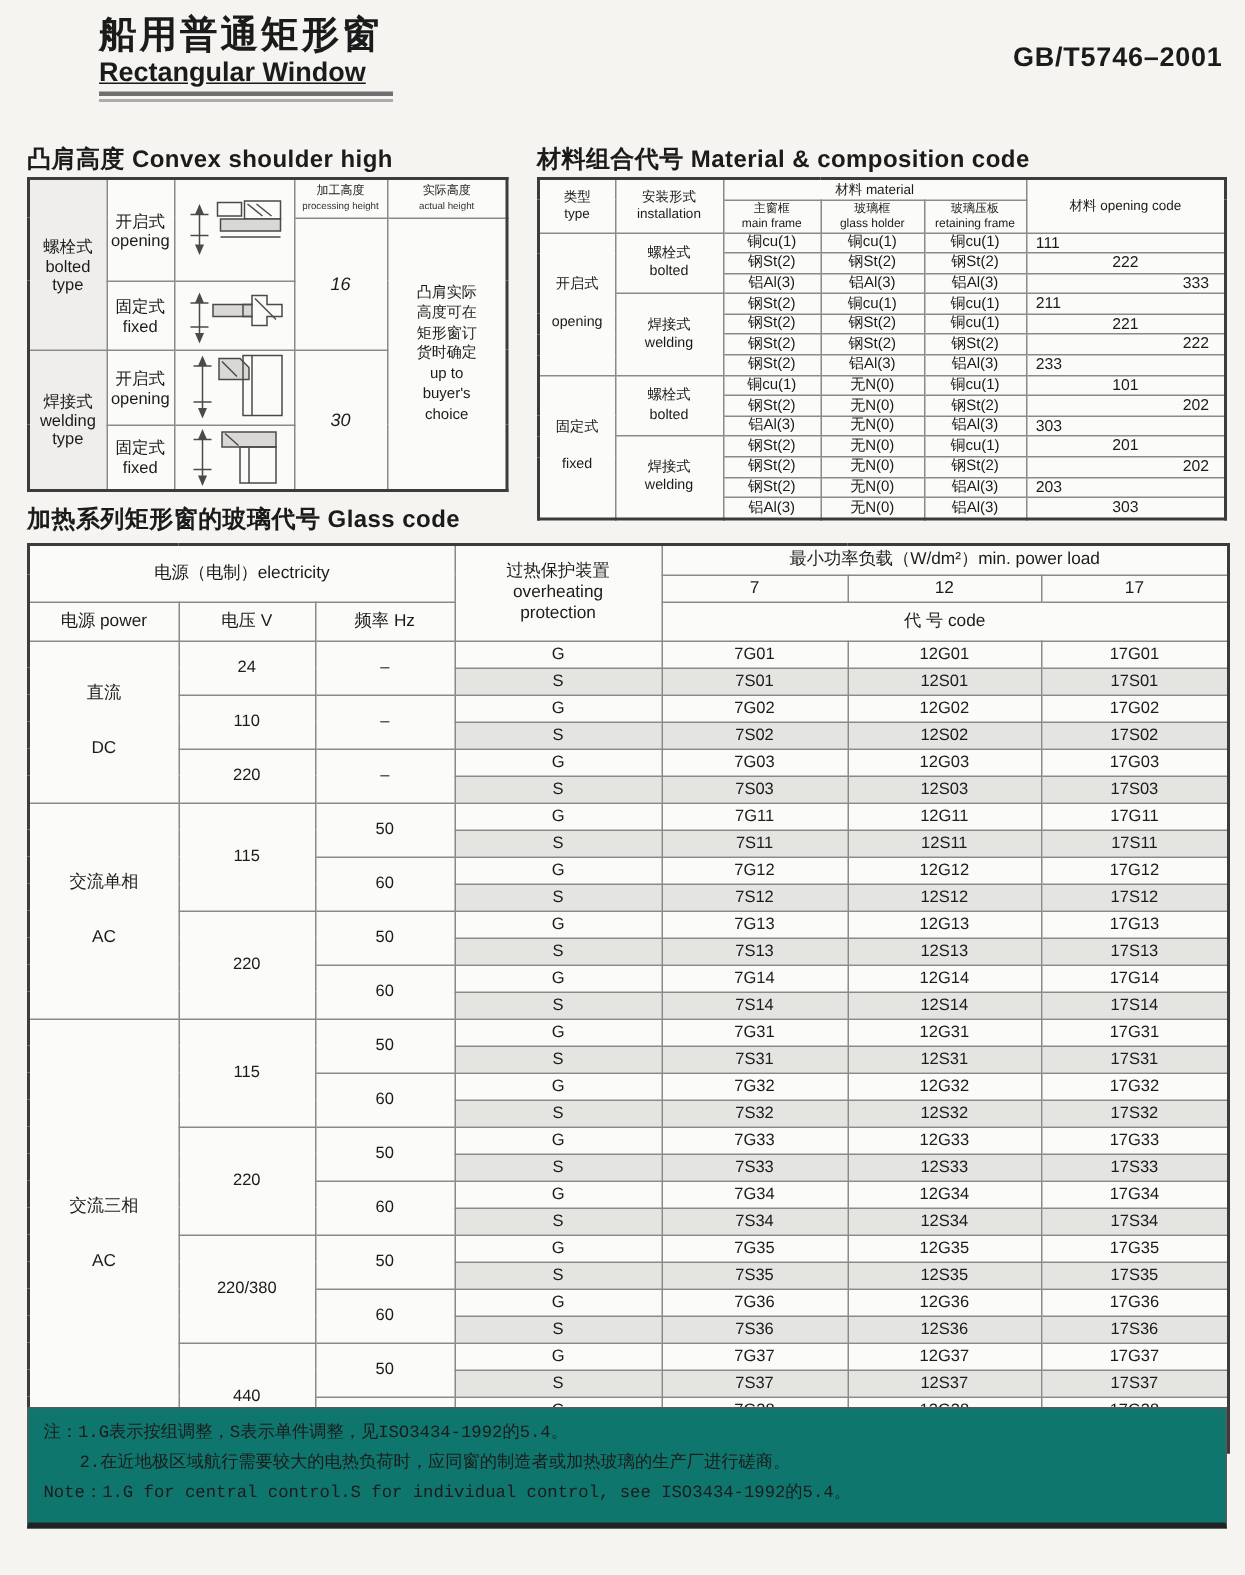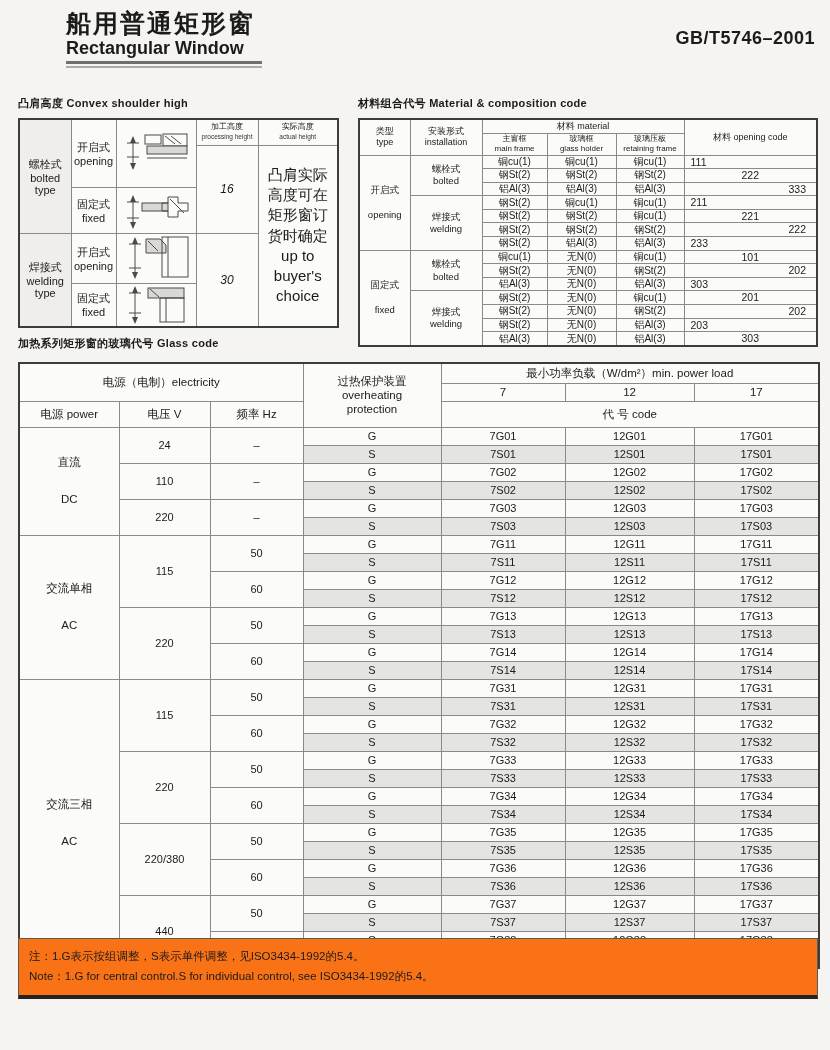--- a/index.html
+++ b/index.html
@@ -2,59 +2,59 @@
 <html><head>
 <meta charset="utf-8">
 <style>
   html,body{margin:0;padding:0;}
   body{background:#e9e8e5;}
   .page{position:relative;width:830px;height:1050px;background:#f5f4f1;
         font-family:"Liberation Sans","DejaVu Sans",sans-serif;color:#1b1b1b;overflow:hidden;}
   
   .title-block{position:absolute;left:36px;top:10px;margin-left:30px;}
   .title-cn{font-size:25px;font-weight:bold;letter-spacing:2px;line-height:1.1;}
-  .title-en{font-size:18px;font-weight:bold;line-height:1.15;}
+  .title-en{font-size:18px;font-weight:bold;line-height:1.15;text-decoration:underline;}
   .title-rule{width:196px;margin-top:3px;}
   .title-rule .bar1{height:3px;background:#6f6f6f;}
   .title-rule .bar2{height:2px;background:#ababab;margin-top:2px;}
   .std-code{position:absolute;top:28px;right:15px;font-size:18px;font-weight:bold;letter-spacing:.5px;}
   
-  .section-title{position:absolute;font-size:11px;font-weight:bold;letter-spacing:.3px;}
+  .section-title{position:absolute;font-size:16px;font-weight:bold;letter-spacing:.3px;}
   
   table{border-collapse:collapse;table-layout:fixed;background:#fbfbf9;}
   td{border:1px solid #8a8a8a;text-align:center;vertical-align:middle;padding:0;overflow:hidden;}
   .tbl-outer{border:2px solid #3c3c3c;}
   .pre{white-space:pre-line;}
   
   .convex-table{position:absolute;left:18px;top:118px;width:319px;font-size:11px;}
   .convex-table .cx-h{font-size:8px;line-height:1.25;}
   .convex-table .cx-h .en{font-size:6.5px;color:#333;}
   .convex-table .cx-num{font-size:12px;font-style:italic;}
-  .convex-table .cx-note{font-size:15px;line-height:1.35;}
+  .convex-table .cx-note{font-size:10px;line-height:1.35;}
   .convex-table .cx-type{background:#efeeec;}
   
   .material-table{position:absolute;left:358px;top:118px;width:458px;}
   .material-table td{font-size:8px;line-height:1.2;}
   .material-table .mt-h{font-size:9px;}
   .material-table .mt-side{font-size:9.5px;line-height:1.3;}
   .material-table .mt-mat{font-size:10px;margin-left:31px;}
   .material-table .mt-code{font-size:10.5px;}
   .code-left{text-align:left;padding-left:6px;}
   .code-center{text-align:center;}
   .code-right{text-align:right;padding-right:10px;}
   
   .glass-table{position:absolute;left:18px;top:362px;width:800px;}
   .glass-table td{font-size:11px;height:17px;}
   .glass-table .gl-h{font-size:11.5px;line-height:1.25;}
   .glass-table .gl-power{font-size:11.5px;line-height:1.6;}
   .glass-table .shaded{background:#e4e4e1;}
   
-  .notes-box{position:absolute;left:18px;top:938px;width:778px;background:#f97316;
+  .notes-box{position:absolute;left:18px;top:938px;width:778px;background:#0f766e;
              border:1px solid #5a5a5a;border-bottom:4px solid #222;padding:7px 10px 9px 10px;
-             font-size:11.5px;line-height:1.75;}
+             font-size:11.5px;line-height:1.75;font-family:Liberation Mono, monospace;}
   .note-line{white-space:nowrap;}
   .note-line.indent{padding-left:24px;}
   svg{display:block;margin:0 auto;}
 </style>
 </head>
 <body>
 
 <div class="page">
 
   <div class="title-block">
@@ -556,16 +556,17 @@
           <td class="shaded">S</td>
           <td class="shaded">7S38</td>
           <td class="shaded">12S38</td>
           <td class="shaded">17S38</td>
         </tr>
       </tbody>
   </table>
 
   <div class="notes-box">
     <div class="note-line">注：1.G表示按组调整，S表示单件调整，见ISO3434-1992的5.4。</div>
+    <div class="note-line indent">2.在近地极区域航行需要较大的电热负荷时，应同窗的制造者或加热玻璃的生产厂进行磋商。</div>
     <div class="note-line">Note：1.G for central control.S for individual control, see ISO3434-1992的5.4。</div>
   </div>
 
 </div>
 
 </body></html>

